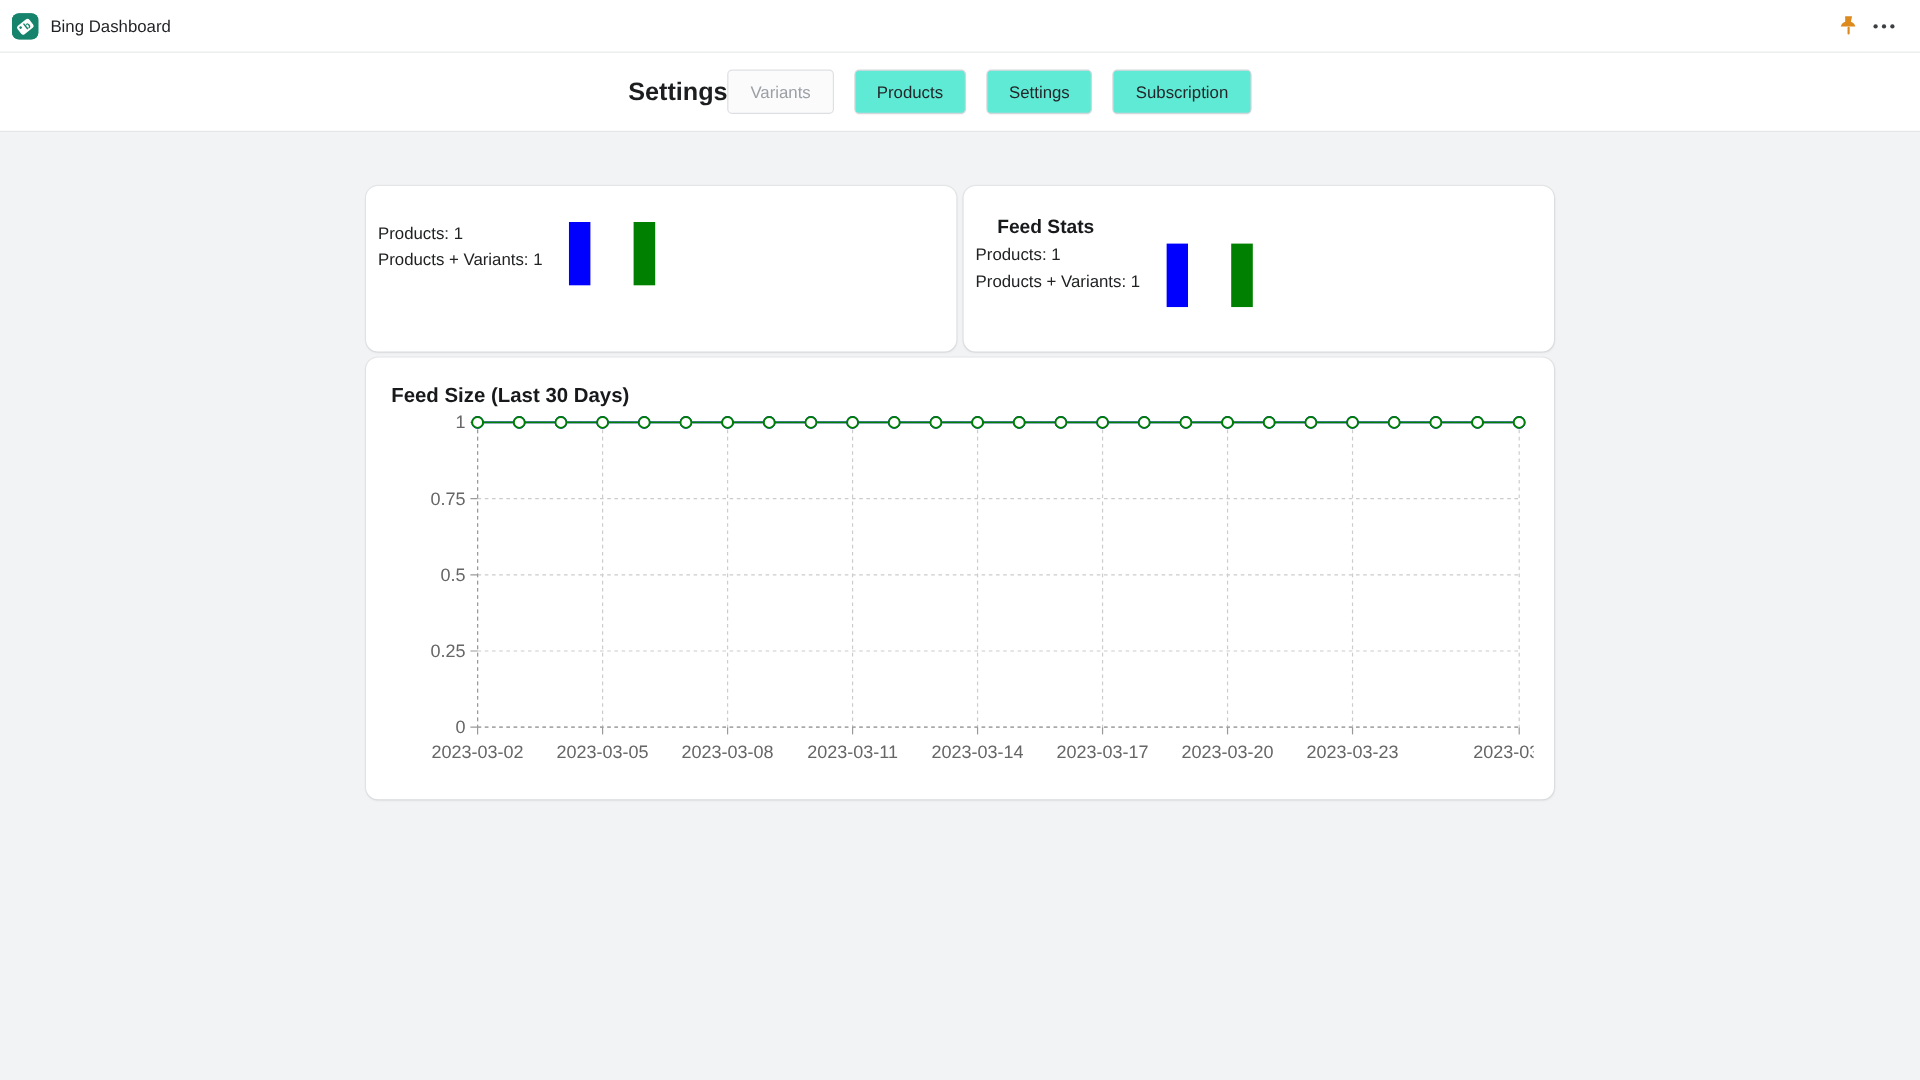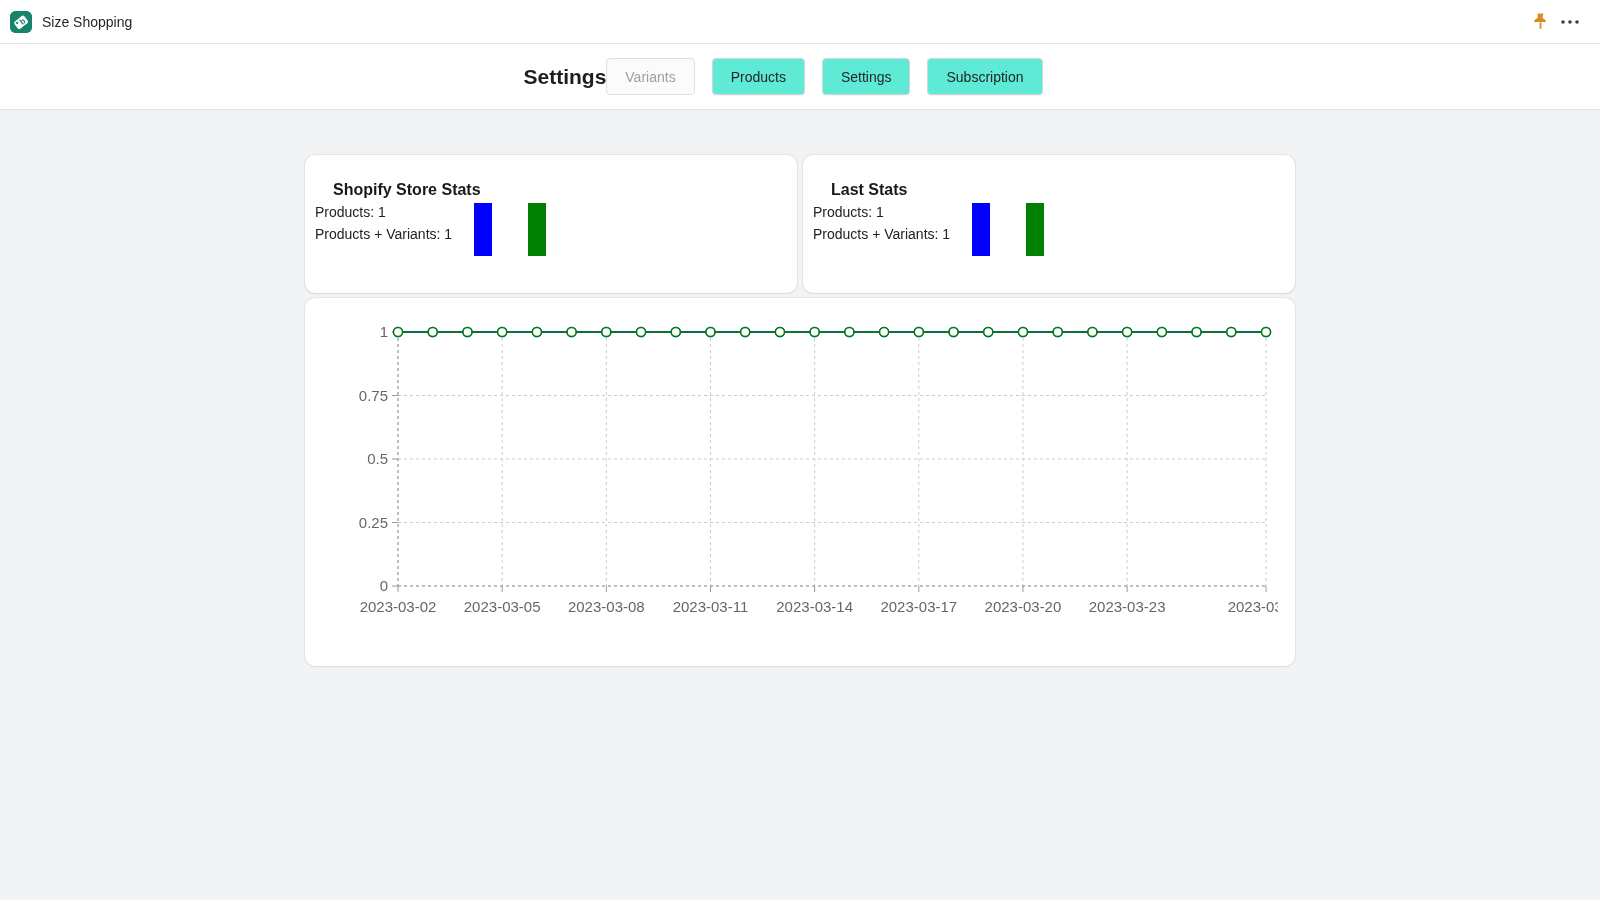--- a/index.html
+++ b/index.html
@@ -72,21 +72,21 @@
   <span class="app-logo">
     <svg width="22" height="22" viewBox="0 0 22 22">
       <rect width="22" height="22" rx="6" fill="#16836c"></rect>
       <g transform="rotate(-38 11 11)">
         <rect x="4.6" y="6.8" width="12.6" height="9" rx="2" fill="#ffffff"></rect>
         <circle cx="7.4" cy="9.4" r="1.1" fill="#16836c"></circle>
         <text x="12.6" y="14.2" font-size="8" font-weight="bold" fill="#16836c" text-anchor="middle" font-family="Liberation Sans, sans-serif">b</text>
       </g>
     </svg>
   </span>
-  <span class="app-name">Size Shopping</span>
+  <span class="app-name">Bing Dashboard</span>
   <span class="topbar-spacer"></span>
   <button class="topbar-btn" title="">
     <svg width="15" height="17" viewBox="0 0 15 17">
       <path d="M4.6 0.5 h5.8 l-1 4.6 c2.6 0.9 3.6 3 3.7 3.9 H1 c0.1-0.9 1.1-3 3.7-3.9 L4.6 0.5z" fill="#dc8a1e"></path>
       <rect x="6.6" y="9.2" width="1.8" height="6.6" rx="0.9" fill="#dc8a1e"></rect>
     </svg>
   </button>
   <button class="topbar-btn">
     <svg width="20" height="6" viewBox="0 0 20 6">
       <circle cx="3" cy="3" r="1.8" fill="#3c4043"></circle>
@@ -104,50 +104,50 @@
     <button class="nav-btn">Settings</button>
     <button class="nav-btn">Subscription</button>
   </div>
 </div>
 
 <div class="content">
   <div class="container">
     <div class="stats-row">
 
       <div class="card stats-card">
-        <h2>Shopify Store Stats</h2>
         <div class="stats-body">
           <div class="stats-text">
             <div>Products: 1</div>
             <div>Products + Variants: 1</div>
           </div>
           <div class="mini-chart"><svg width="74" height="54" viewBox="0 0 74 54">
                 <rect x="0" y="1" width="18" height="53" fill="#0000ff"></rect>
                 <rect x="54" y="1" width="18" height="53" fill="#008000"></rect>
               </svg></div>
         </div>
       </div>
 
       <div class="card stats-card">
-        <h2>Last Stats</h2>
+        <h2>Feed Stats</h2>
         <div class="stats-body">
           <div class="stats-text">
             <div>Products: 1</div>
             <div>Products + Variants: 1</div>
           </div>
           <div class="mini-chart"><svg width="74" height="54" viewBox="0 0 74 54">
                 <rect x="0" y="1" width="18" height="53" fill="#0000ff"></rect>
                 <rect x="54" y="1" width="18" height="53" fill="#008000"></rect>
               </svg></div>
         </div>
       </div>
 
     </div>
 
     <div class="card chart-card">
+      <h2>Feed Size (Last 30 Days)</h2>
       <div class="chart-wrap" id="line-chart"><svg width="952" height="298" viewBox="0 0 952 298">
             <line x1="72" y1="10" x2="72" y2="264" stroke="#cccccc" stroke-dasharray="3 3"></line>
             <line x1="176.16" y1="10" x2="176.16" y2="264" stroke="#cccccc" stroke-dasharray="3 3"></line>
             <line x1="280.32" y1="10" x2="280.32" y2="264" stroke="#cccccc" stroke-dasharray="3 3"></line>
             <line x1="384.48" y1="10" x2="384.48" y2="264" stroke="#cccccc" stroke-dasharray="3 3"></line>
             <line x1="488.64" y1="10" x2="488.64" y2="264" stroke="#cccccc" stroke-dasharray="3 3"></line>
             <line x1="592.8" y1="10" x2="592.8" y2="264" stroke="#cccccc" stroke-dasharray="3 3"></line>
             <line x1="696.96" y1="10" x2="696.96" y2="264" stroke="#cccccc" stroke-dasharray="3 3"></line>
             <line x1="801.12" y1="10" x2="801.12" y2="264" stroke="#cccccc" stroke-dasharray="3 3"></line>
             <line x1="940" y1="10" x2="940" y2="264" stroke="#cccccc" stroke-dasharray="3 3"></line>

